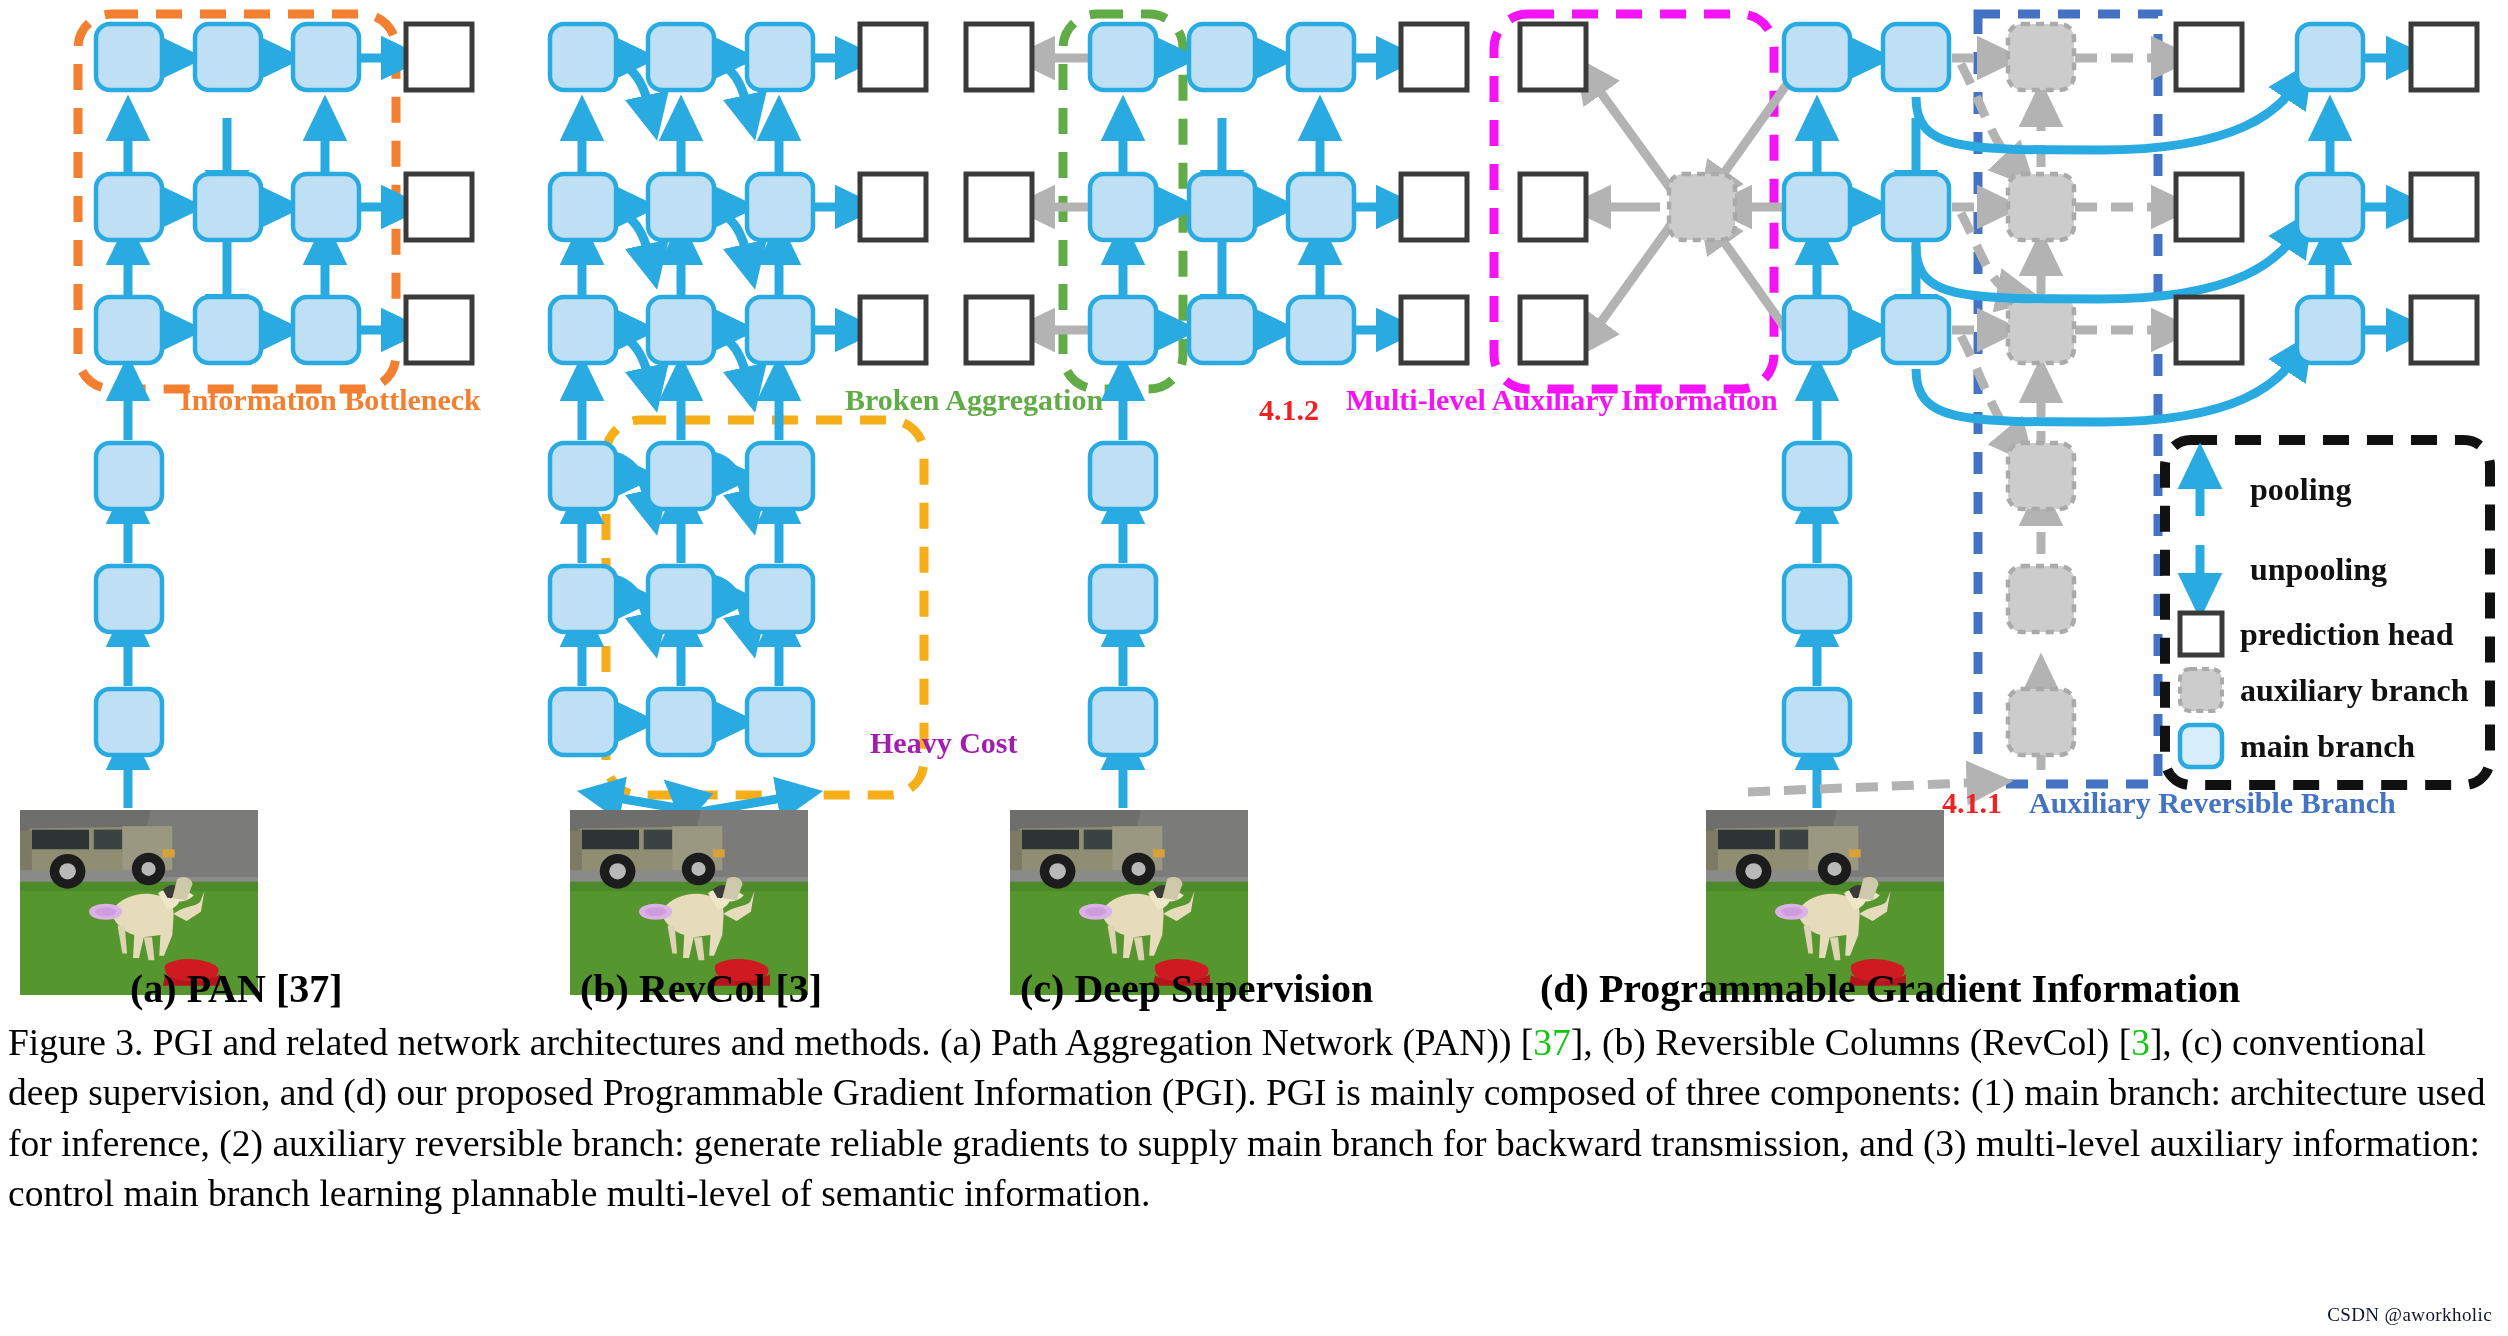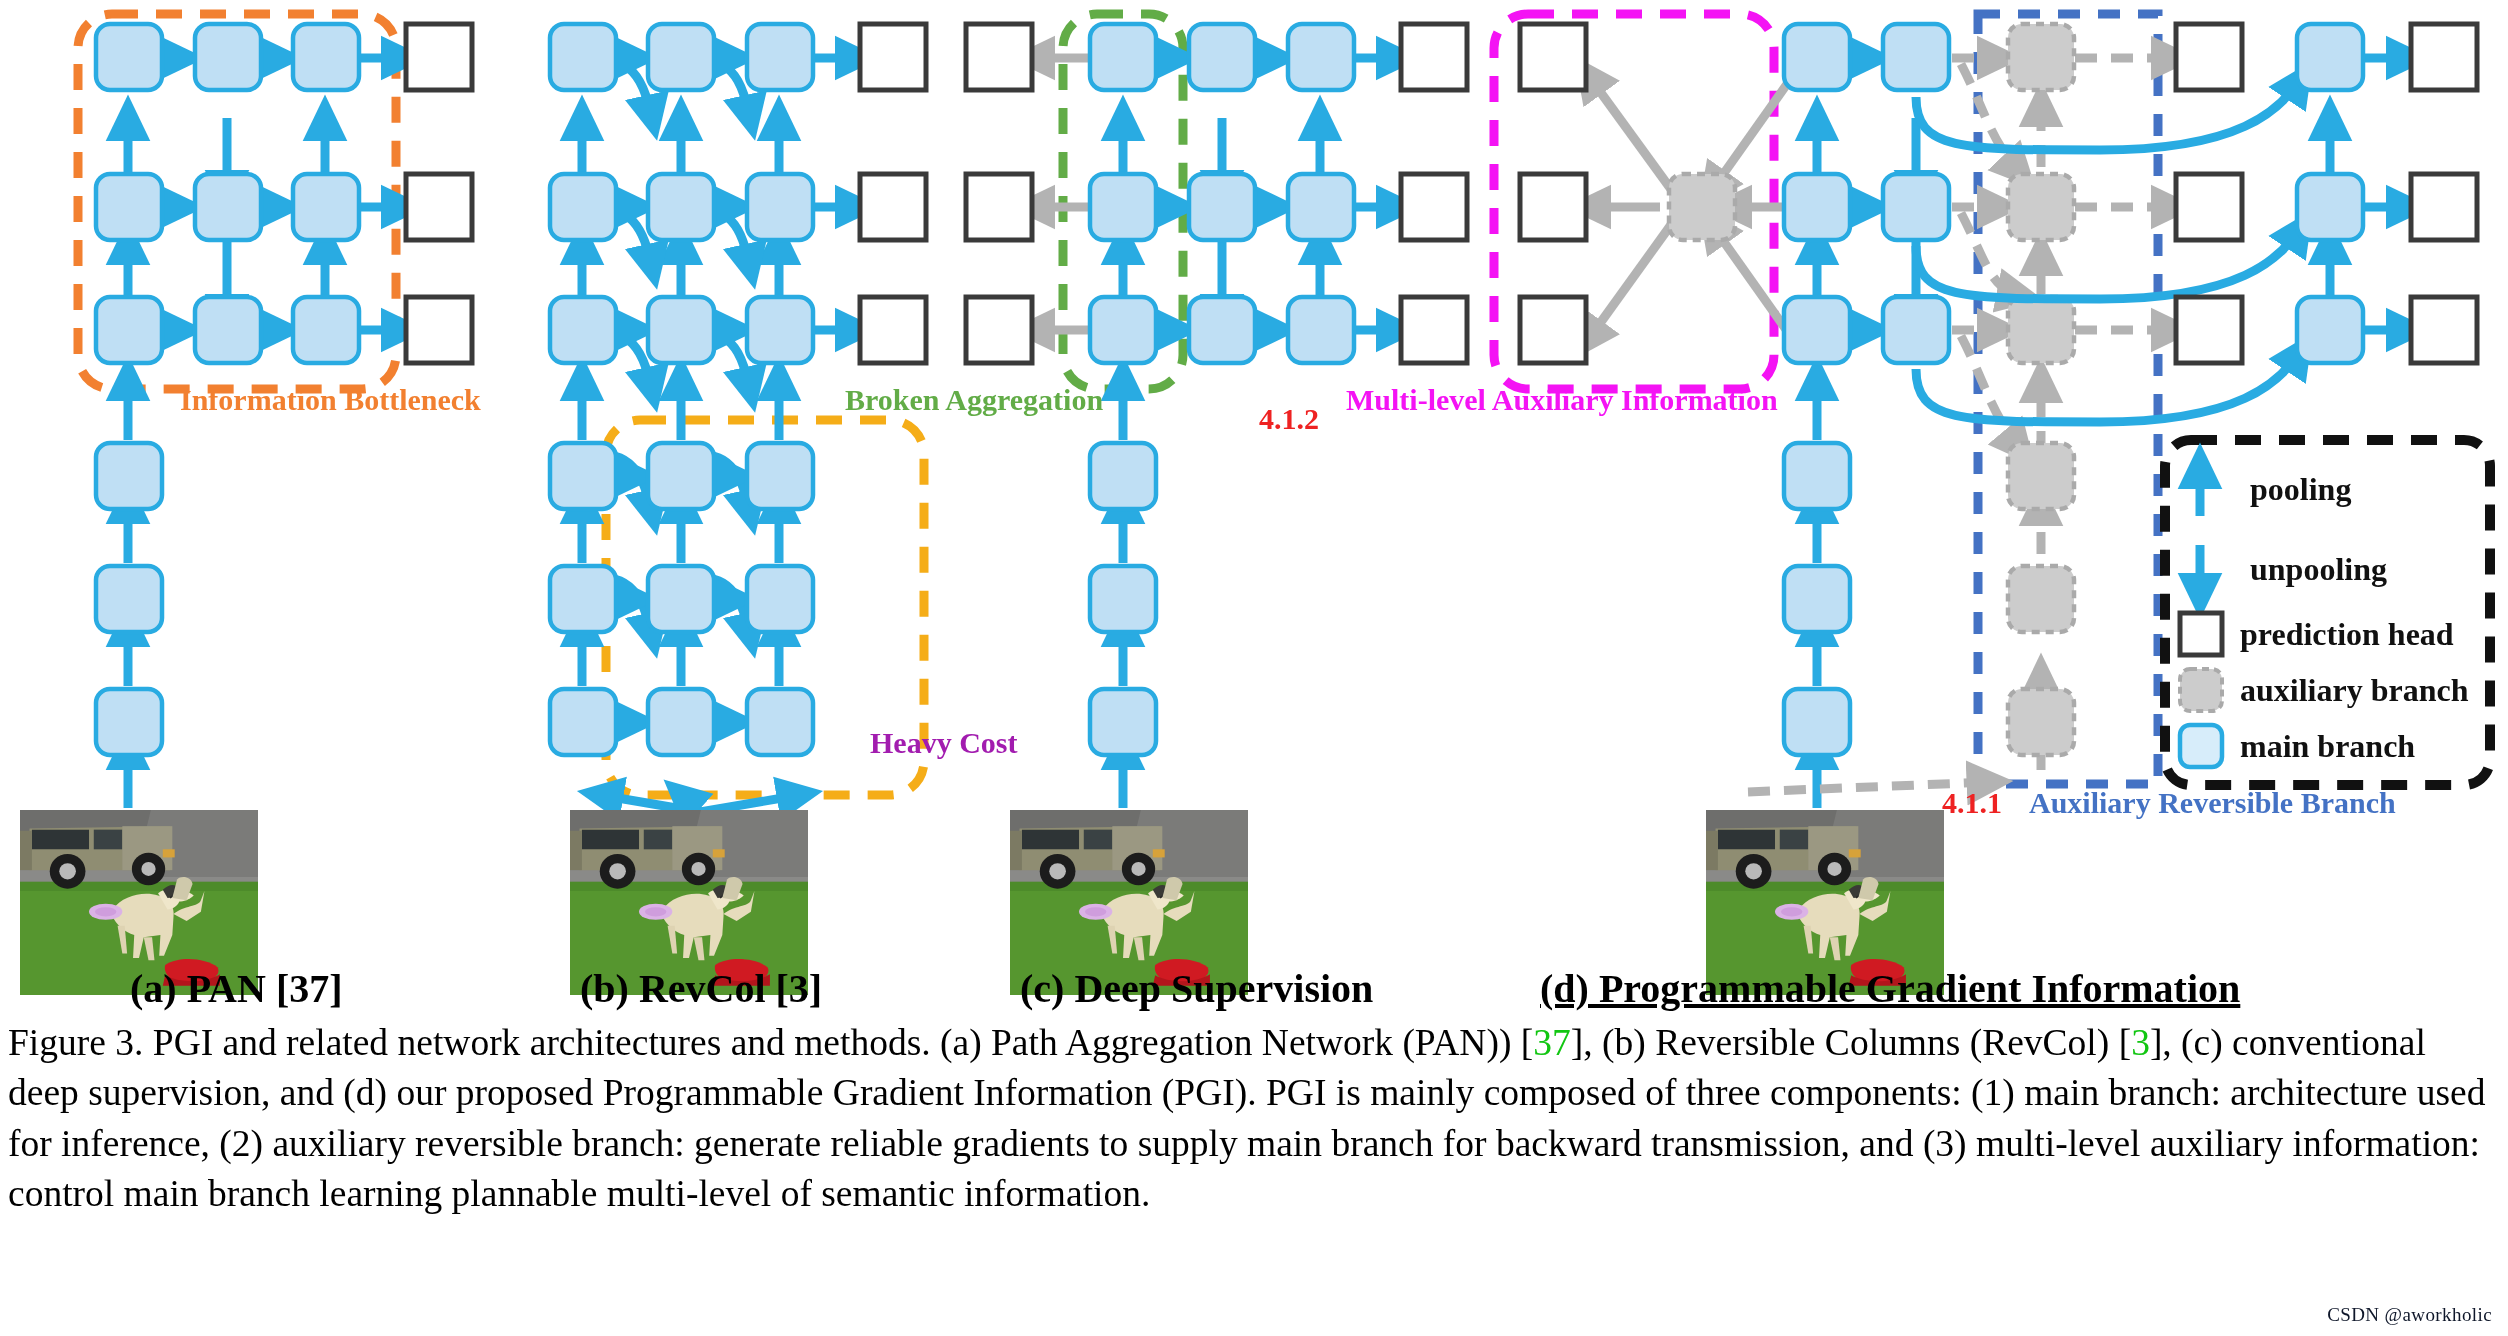--- a/index.html
+++ b/index.html
@@ -365,34 +365,34 @@
       <text x="2250" y="580" font-family="Liberation Serif, serif" font-size="32" font-weight="bold" fill="#111">unpooling</text>
       <text x="2240" y="645" font-family="Liberation Serif, serif" font-size="32" font-weight="bold" fill="#111">prediction head</text>
       <text x="2240" y="701" font-family="Liberation Serif, serif" font-size="32" font-weight="bold" fill="#111">auxiliary  branch</text>
       <text x="2240" y="757" font-family="Liberation Serif, serif" font-size="32" font-weight="bold" fill="#111">main branch</text>
     </g>
   </svg>
 
   <div class="lbl" style="left:180px;top:383px;font-size:30px;color:#f28030;">Information  Bottleneck</div>
   <div class="lbl" style="left:870px;top:726px;font-size:30px;color:#a21caf;">Heavy Cost</div>
   <div class="lbl" style="left:845px;top:383px;font-size:30px;color:#62ac47;">Broken  Aggregation</div>
-  <div class="lbl" style="left:1259px;top:402px;font-size:30px;color:#ee2222;">4.1.2</div>
+  <div class="lbl" style="left:1259px;top:393px;font-size:30px;color:#ee2222;">4.1.2</div>
   <div class="lbl" style="left:1346px;top:383px;font-size:30px;color:#f413f4;">Multi-level  Auxiliary  Information</div>
   <div class="lbl" style="left:1942px;top:786px;font-size:30px;color:#ee2222;">4.1.1</div>
   <div class="lbl" style="left:2029px;top:786px;font-size:30px;color:#4472c4;text-align:right;">Auxiliary  Reversible  Branch</div>
 
   <div class="panel-label" style="left:130px;top:965px;">
     <span>(a) PAN </span><span class="cite">[37]</span>
   </div>
   <div class="panel-label" style="left:580px;top:965px;">
     <span>(b) RevCol </span><span class="cite">[3]</span>
   </div>
   <div class="panel-label" style="left:1020px;top:965px;">
     <span>(c) Deep Supervision</span>
   </div>
-  <div class="panel-label" style="left:1540px;top:965px;text-decoration:underline;">
+  <div class="panel-label" style="left:1540px;top:965px;">
     <span>(d) Programmable Gradient Information</span>
   </div>
 
   <div id="caption"><span>Figure 3.  PGI and related network architectures and methods.  (a) Path Aggregation Network (PAN)) [</span><span style="color: rgb(18, 198, 18);">37</span><span>], (b) Reversible Columns (RevCol) [</span><span style="color: rgb(18, 198, 18);">3</span><span>], (c) conventional deep supervision, and (d) our proposed Programmable Gradient Information (PGI). PGI is mainly composed of three components: (1) main branch: architecture used for inference, (2) auxiliary reversible branch: generate reliable gradients to supply main branch for backward transmission, and (3) multi-level auxiliary information: control main branch learning plannable multi-level of semantic information.</span></div>
 
   <div id="watermark">CSDN @aworkholic</div>
 </div>
 
 </body></html>

